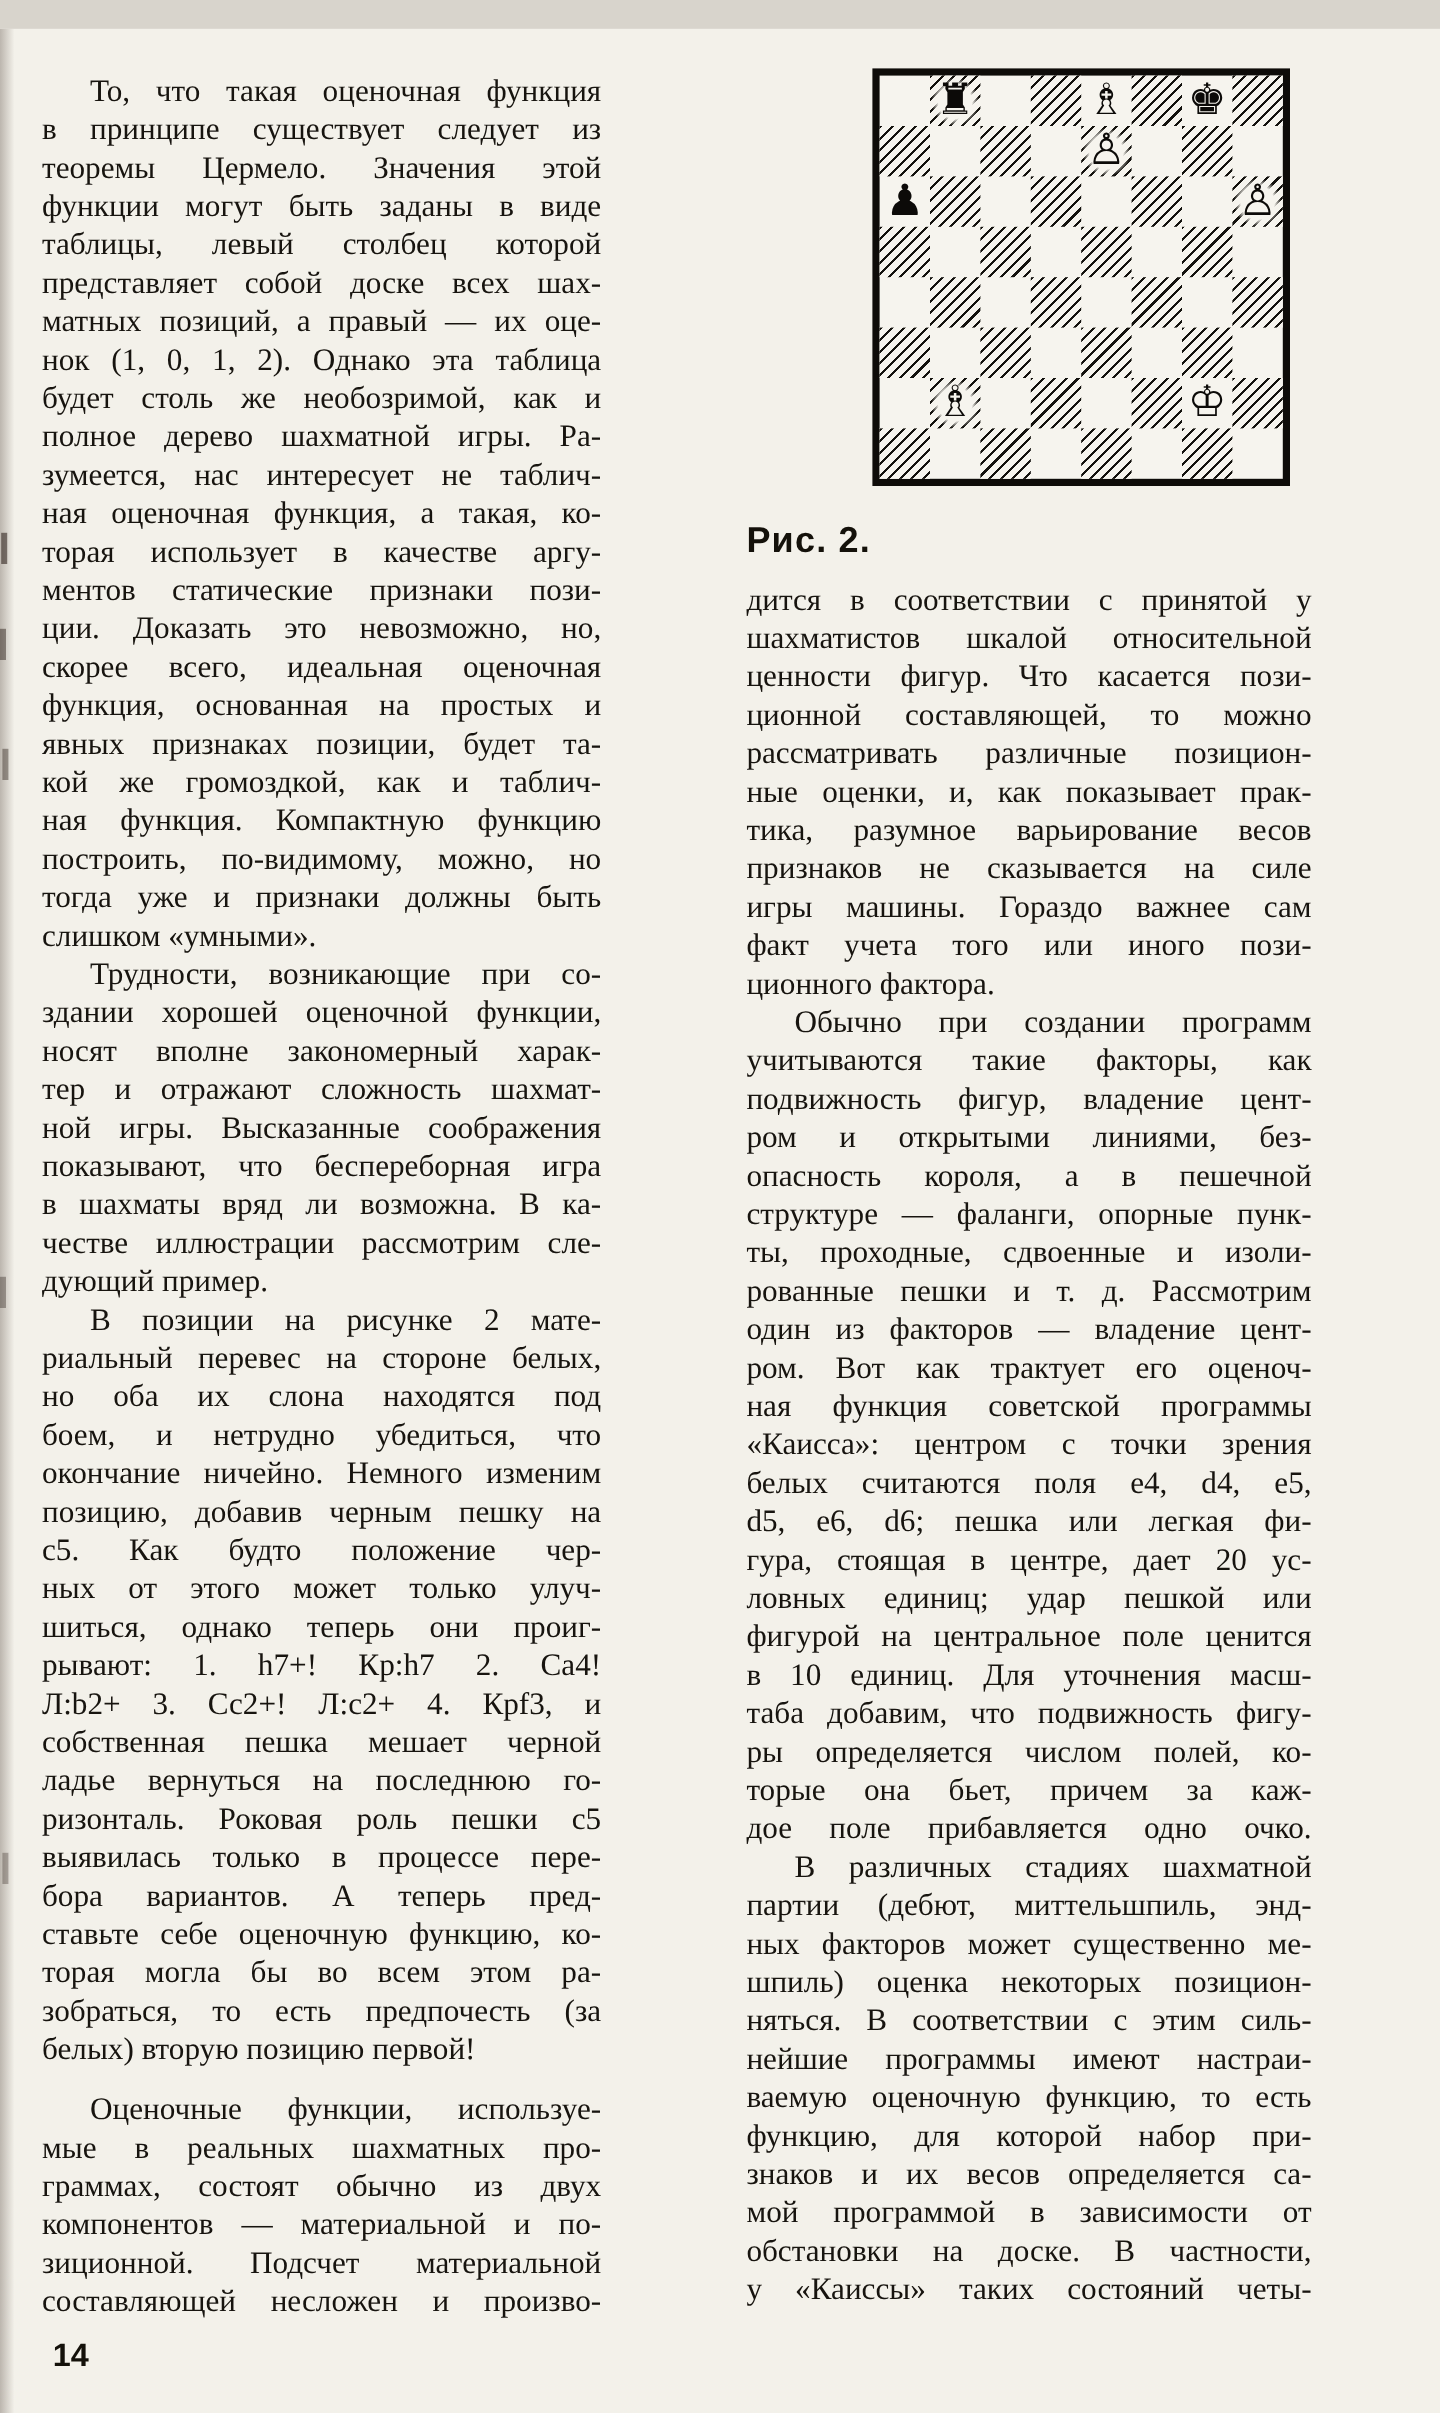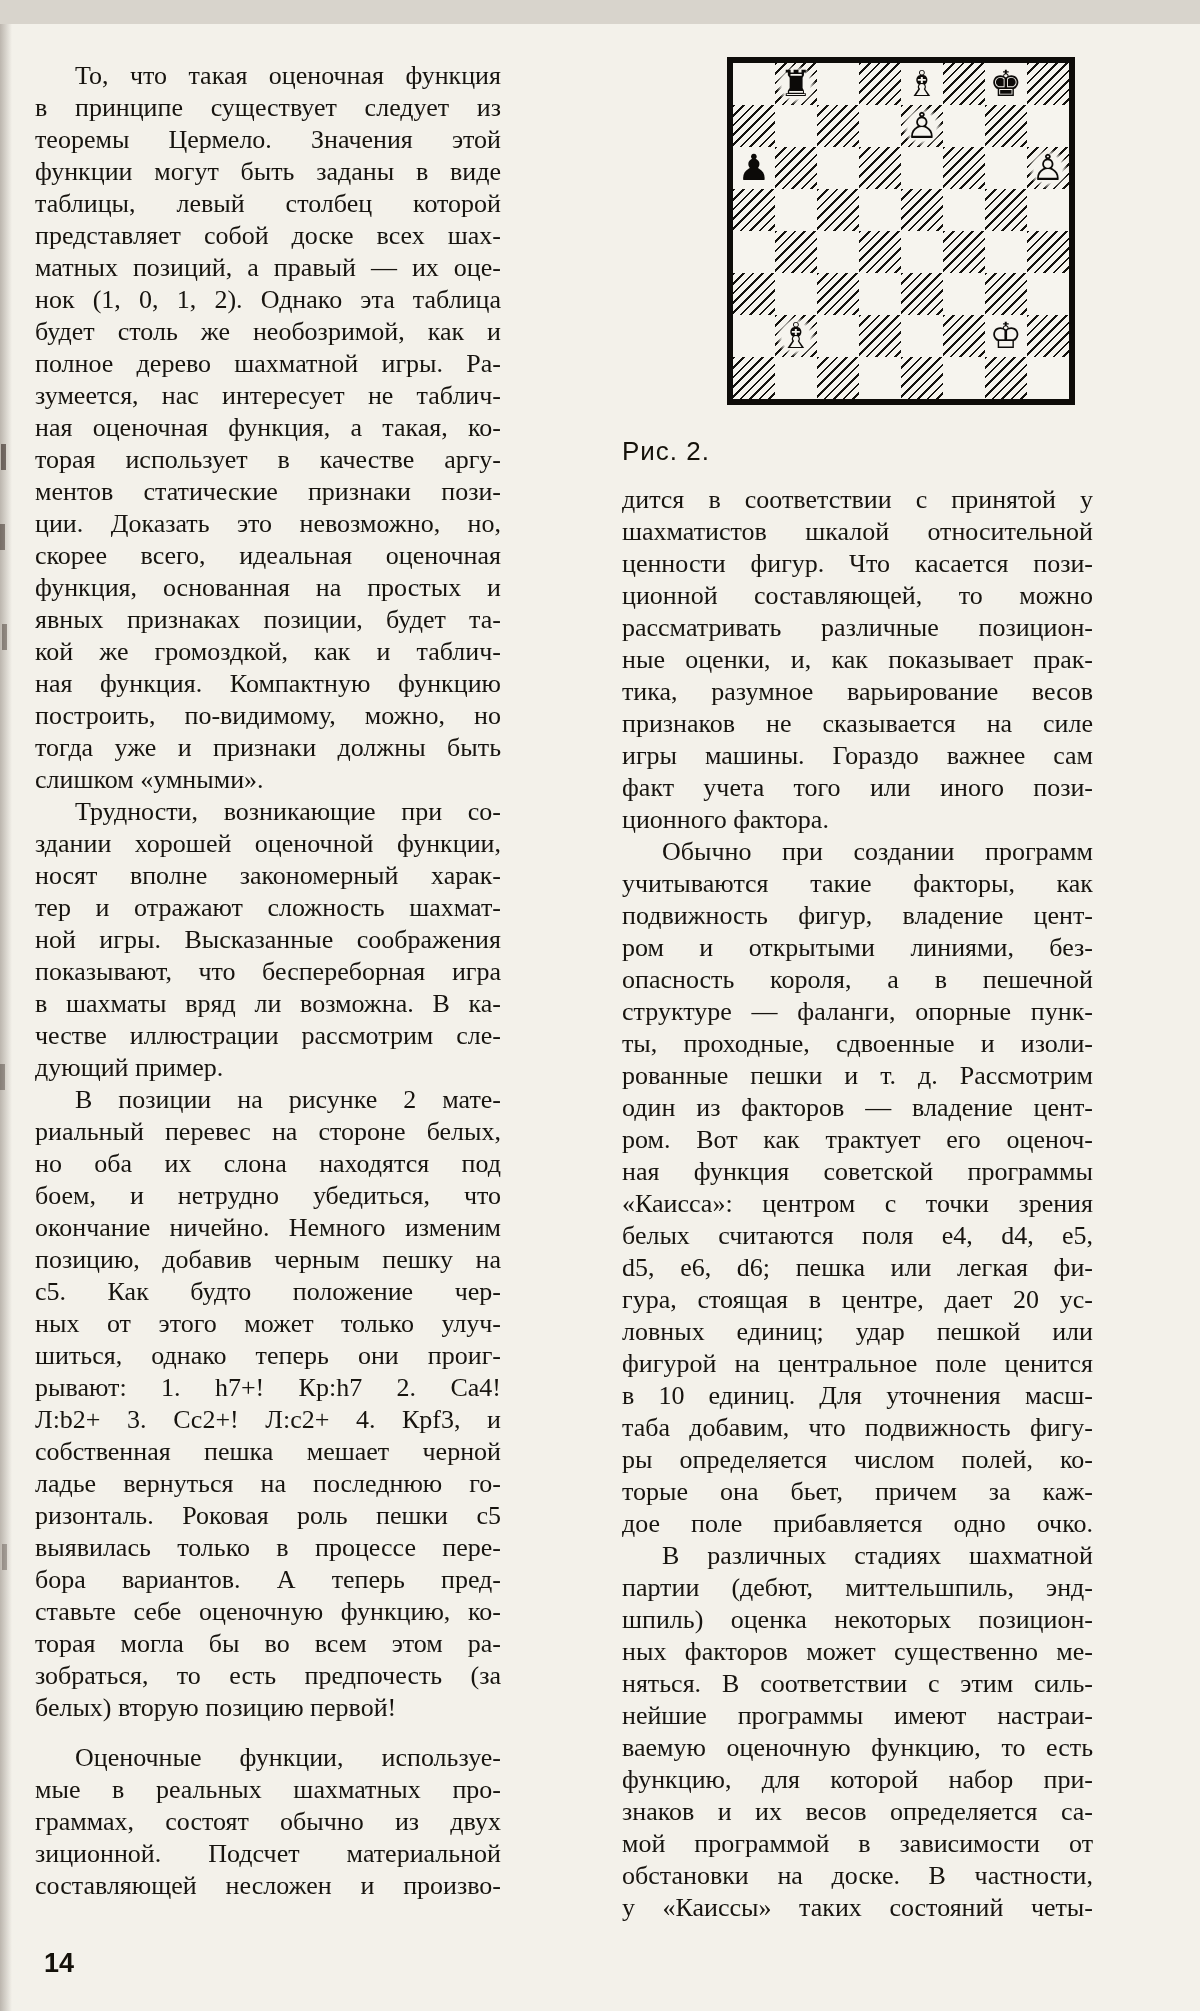--- a/index.html
+++ b/index.html
@@ -44,21 +44,21 @@
     font-size:36px;line-height:42px;color:#0c0a08;
     user-select:none;
   }
   .piece.halo{
     background:radial-gradient(circle at 50% 52%, #f6f4ee 0 46%, rgba(246,244,238,0) 66%);
   }
 
   .caption{
     position:absolute;left:622px;top:412px;
     font-family:"Liberation Sans", sans-serif;
-    font-weight:400;font-size:26px;line-height:30px;
+    font-weight:700;font-size:30px;line-height:30px;
     letter-spacing:1px;color:#14110a;
   }
   .pagenum{
     position:absolute;left:44px;top:1924px;
     font-family:"Liberation Sans", sans-serif;
     font-weight:700;font-size:27px;color:#14110a;text-align:right;
   }
   .scan-edge{
     position:absolute;left:0;top:0;width:12px;height:100%;
     background:linear-gradient(90deg, rgba(60,45,35,0.30), rgba(60,45,35,0));
@@ -137,20 +137,21 @@
         <div class="line">бора вариантов. А теперь пред-</div>
         <div class="line">ставьте себе оценочную функцию, ко-</div>
         <div class="line">торая могла бы во всем этом ра-</div>
         <div class="line">зобраться, то есть предпочесть (за</div>
         <div class="line end">белых) вторую позицию первой!</div>
       </div>
       <div class="para indent gap">
         <div class="line">Оценочные функции, используе-</div>
         <div class="line">мые в реальных шахматных про-</div>
         <div class="line">граммах, состоят обычно из двух</div>
+        <div class="line">компонентов — материальной и по-</div>
         <div class="line">зиционной. Подсчет материальной</div>
         <div class="line">составляющей несложен и произво-</div>
       </div>
     </div>
 
   <div class="board" id="board">
       <div class="sq"></div>
       <div class="sq dark">
         <span class="piece halo">♜</span>
       </div>
@@ -268,22 +269,22 @@
         <div class="line">фигурой на центральное поле ценится</div>
         <div class="line">в 10 единиц. Для уточнения масш-</div>
         <div class="line">таба добавим, что подвижность фигу-</div>
         <div class="line">ры определяется числом полей, ко-</div>
         <div class="line">торые она бьет, причем за каж-</div>
         <div class="line">дое поле прибавляется одно очко.</div>
       </div>
       <div class="para indent">
         <div class="line">В различных стадиях шахматной</div>
         <div class="line">партии (дебют, миттельшпиль, энд-</div>
+        <div class="line">ных факторов может существенно ме-</div>
         <div class="line">шпиль) оценка некоторых позицион-</div>
-        <div class="line">ных факторов может существенно ме-</div>
         <div class="line">няться. В соответствии с этим силь-</div>
         <div class="line">нейшие программы имеют настраи-</div>
         <div class="line">ваемую оценочную функцию, то есть</div>
         <div class="line">функцию, для которой набор при-</div>
         <div class="line">знаков и их весов определяется са-</div>
         <div class="line">мой программой в зависимости от</div>
         <div class="line">обстановки на доске. В частности,</div>
         <div class="line">у «Каиссы» таких состояний четы-</div>
       </div>
     </div>

